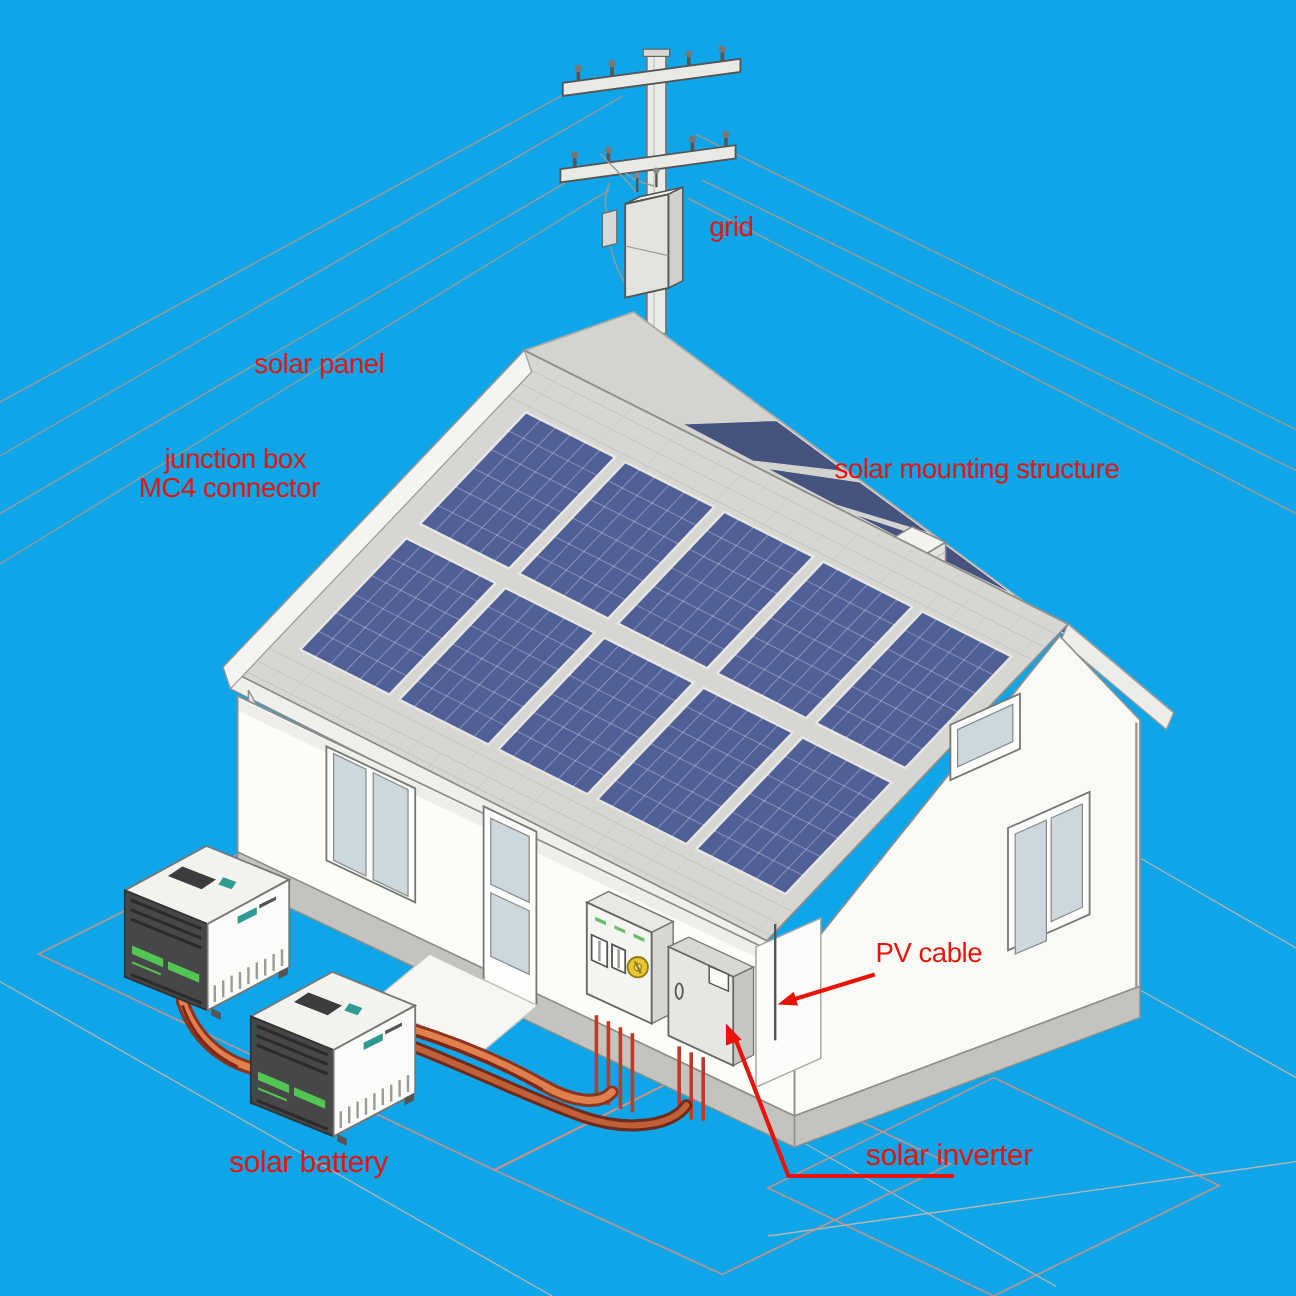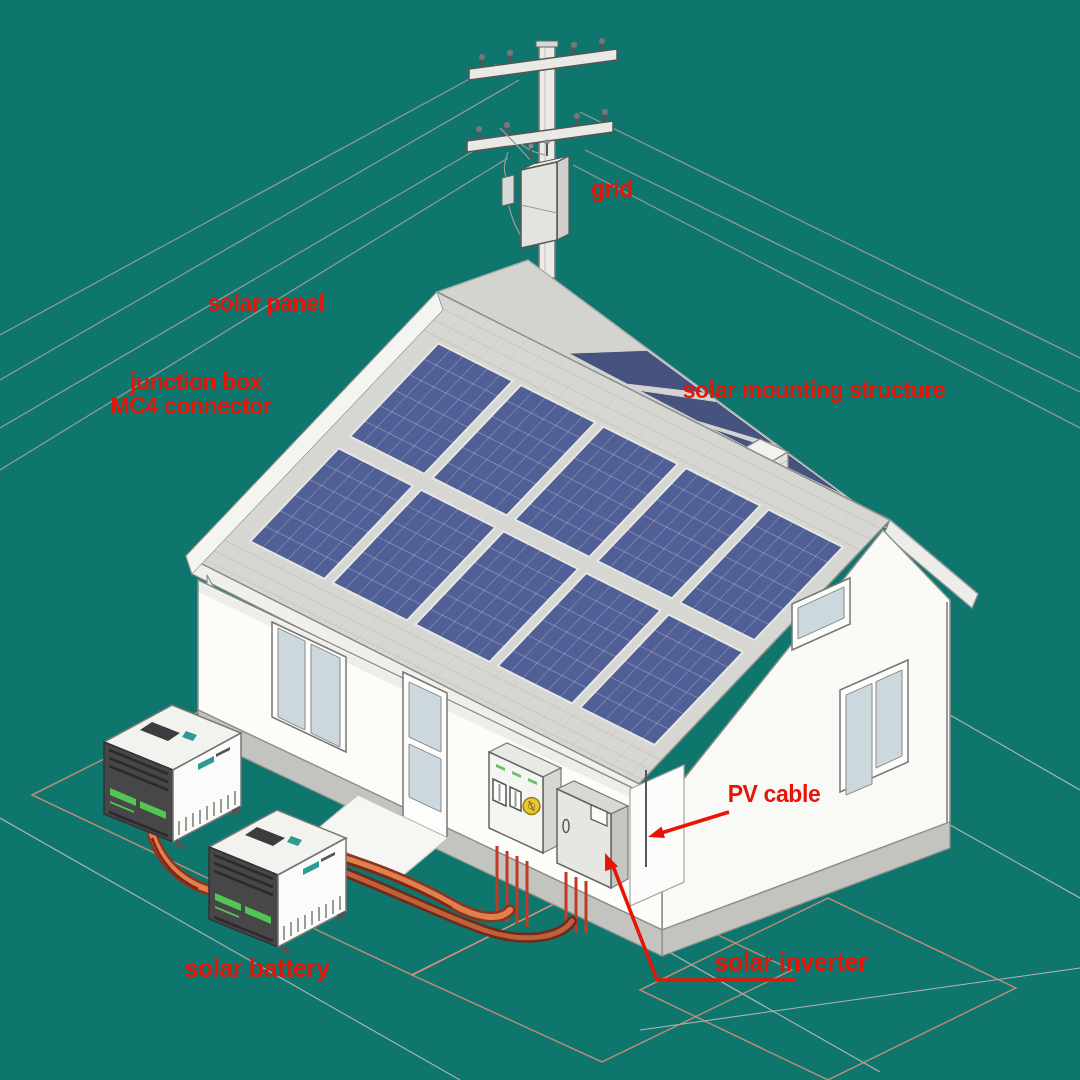--- a/index.html
+++ b/index.html
@@ -1,17 +1,17 @@
 <!DOCTYPE html>
 <html><head>
 <meta charset="utf-8">
 <style>
   html,body{margin:0;padding:0;background:#ffffff;}
-  .stage{position:relative;width:1080px;height:1080px;background:#0f766e;overflow:hidden;
-         font-family:"Liberation Sans", sans-serif;font-weight:bold;}
+  .stage{position:relative;width:1080px;height:1080px;background:#0ea5e9;overflow:hidden;
+         font-family:"Liberation Sans", sans-serif;}
   svg{position:absolute;left:0;top:0;}
   .callout{font-family:"Liberation Sans", sans-serif;font-size:23px;letter-spacing:-0.4px;}
   .callout-lg{font-size:25px;}
   .red-arrow{stroke:#e81408;stroke-width:3.5;fill:none;}
   .red-head{fill:#e81408;stroke:none;}
   .wire{stroke:#9a9a96;stroke-width:1.2;fill:none;}
   .gline{stroke:#b5b5b1;stroke-width:1.1;fill:none;}
   .redsq{stroke:#dd8f7e;stroke-width:1.4;fill:none;opacity:.85;}
 </style>
 </head>

